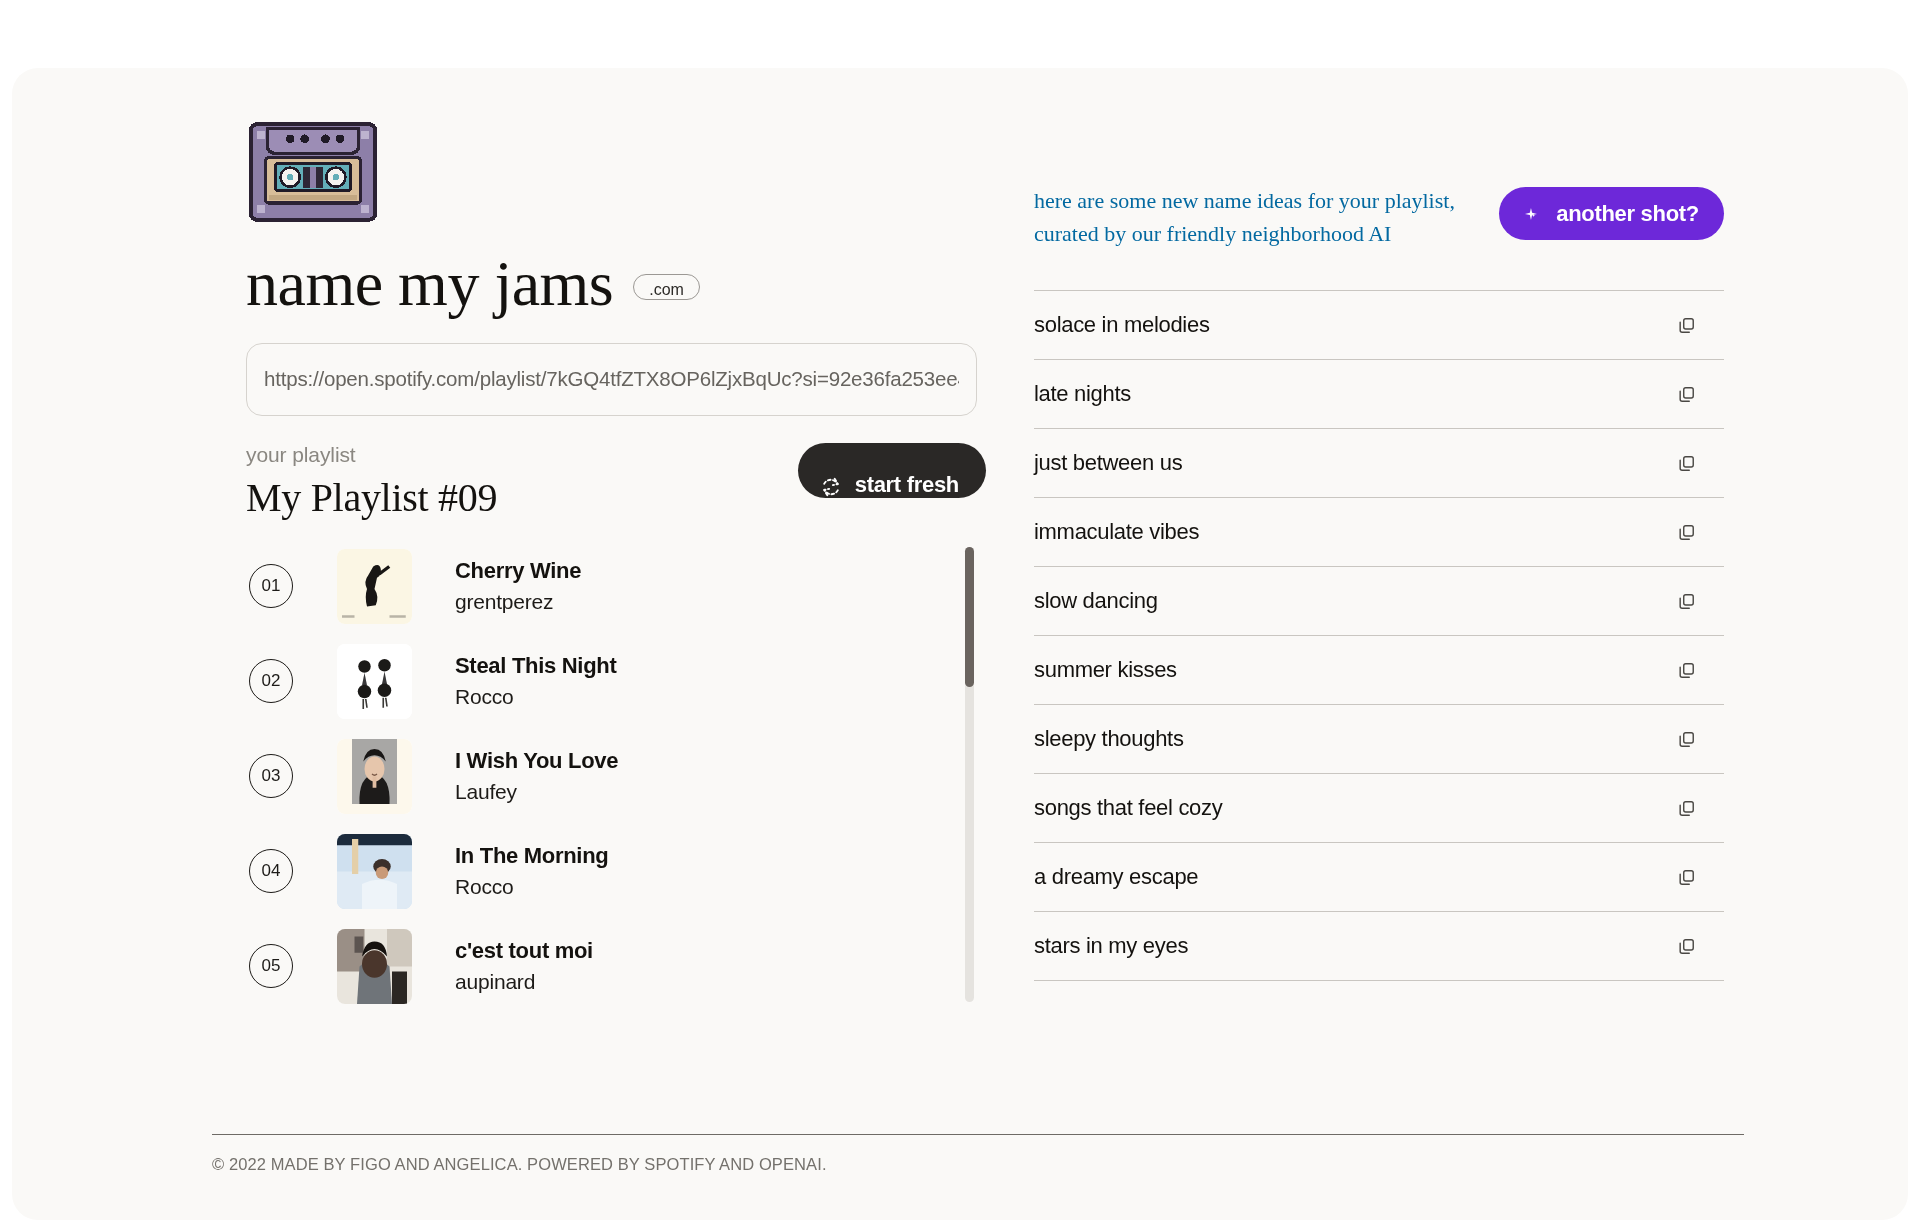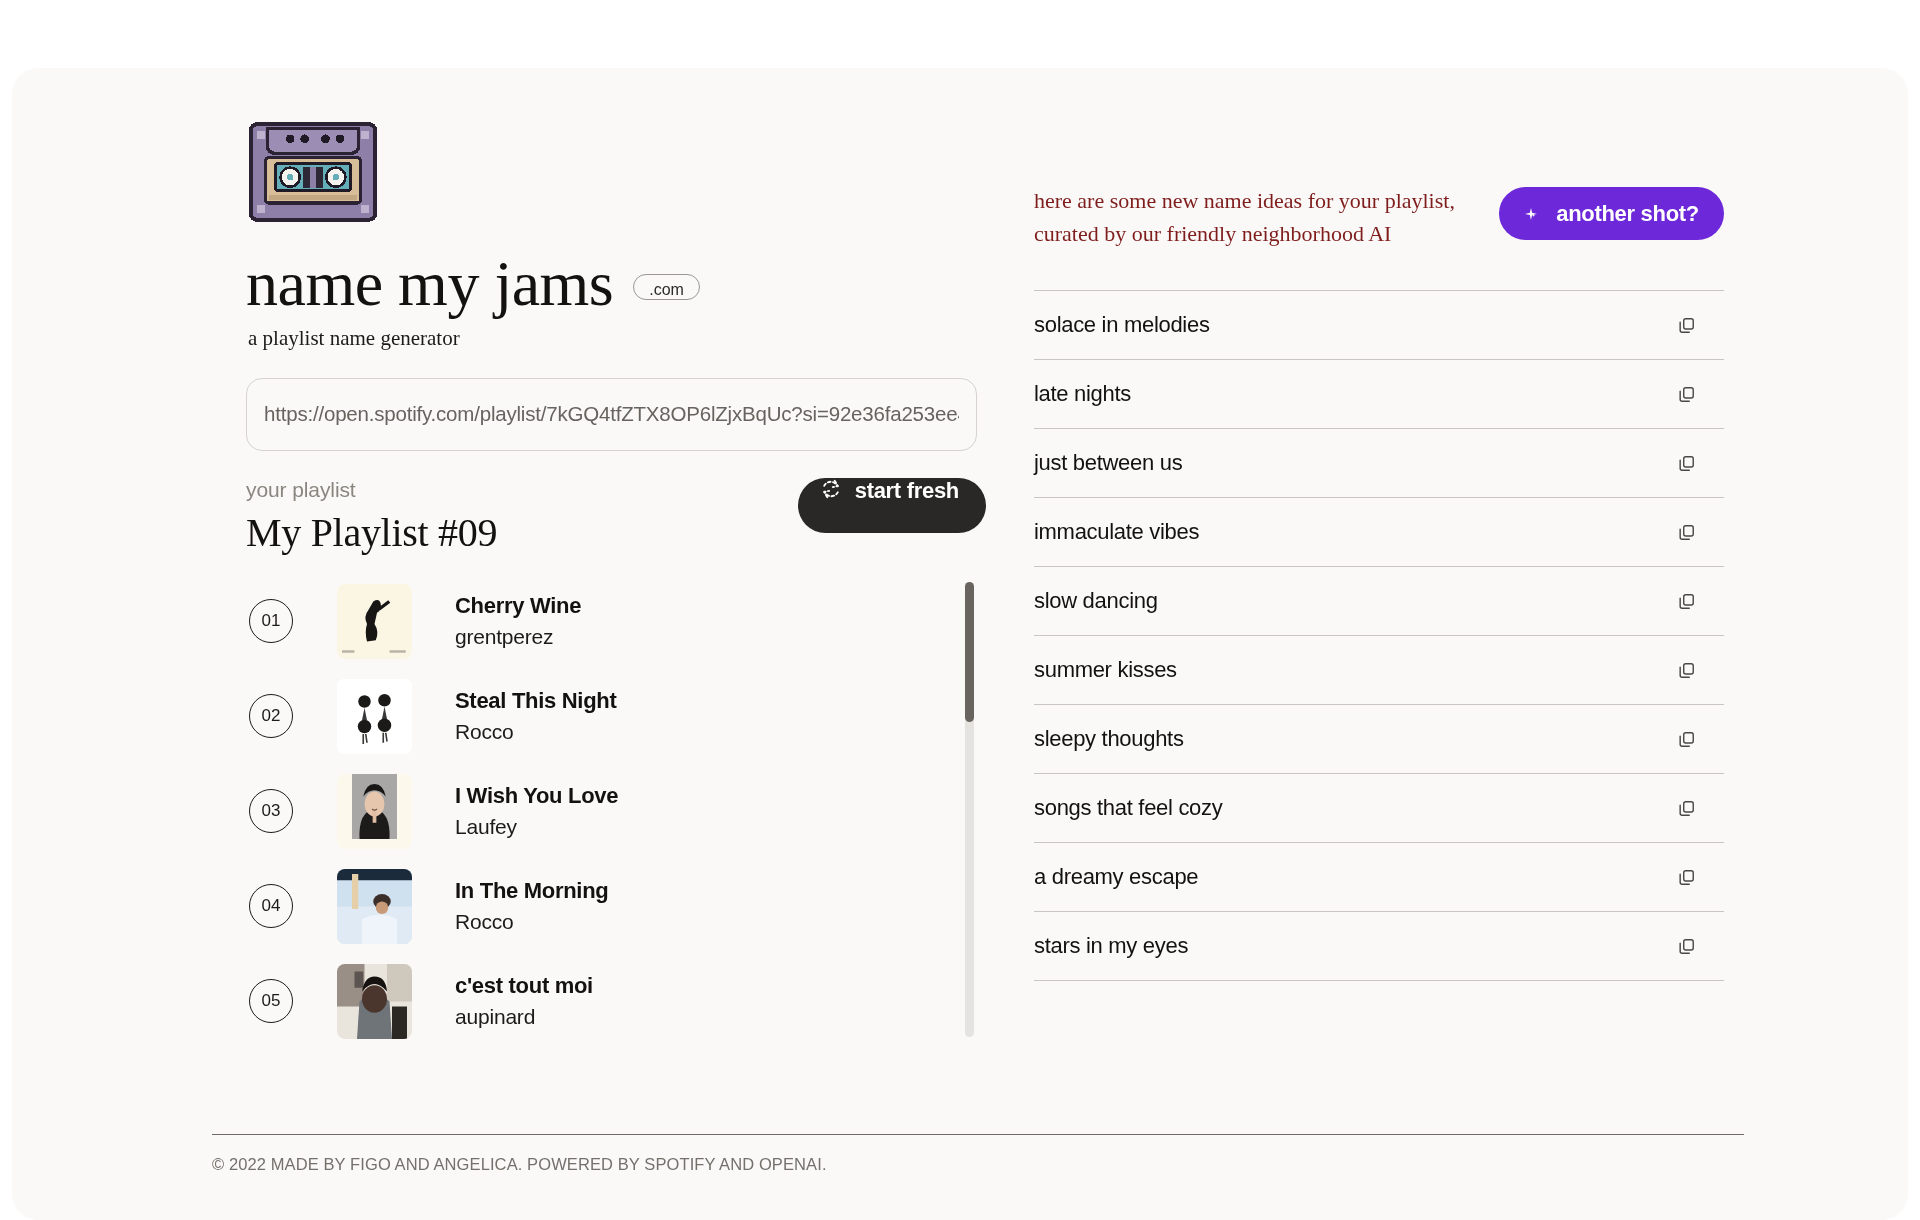--- a/index.html
+++ b/index.html
@@ -122,21 +122,21 @@
     right: 0;
     top: 0;
     background: #28262401;
     background: #2a2826;
     color: #ffffff;
     border: none;
     border-radius: 999px;
     height: 55px;
     padding: 0 27px 0 22px;
     display: flex;
-    align-items: flex-start;
+    align-items: flex-end;
     gap: 13px;
     font-size: 22px;
     font-weight: bold;
     cursor: pointer;
     font-family: "Liberation Sans", sans-serif;
     letter-spacing: -0.3px;
   }
 
   
   .track-list-wrap {
@@ -223,21 +223,21 @@
     width: 690px;
   }
   .right-head {
     position: relative;
     min-height: 78px;
   }
   .ai-blurb {
     font-family: "Liberation Serif", serif;
     font-size: 22px;
     line-height: 1.48;
-    color: #7f1d1d;
+    color: #0369a1;
     width: 470px;
   }
   .another-shot-btn {
     position: absolute;
     right: 0;
     top: 2px;
     background: #6d28d9;
     color: #ffffff;
     border: none;
     border-radius: 999px;
@@ -324,21 +324,20 @@
       <rect x="27" y="24.5" width="10" height="10" fill="#2e2736"></rect>
       <rect x="30.5" y="24.5" width="3" height="10" fill="#8d7fa8"></rect>
       <rect x="11" y="38" width="42" height="2.5" fill="#c2a782"></rect>
     </svg>
 
     <div class="title-row">
       <div class="site-title">name my jams</div>
       <div class="dot-com">.com</div>
     </div>
 
-    <div class="tagline">a playlist name generator</div>
 
     <div class="url-field">
       <span class="url-text">https://open.spotify.com/playlist/7kGQ4tfZTX8OP6lZjxBqUc?si=92e36fa253ee4c</span>
     </div>
 
     <div class="playlist-head">
       <div class="your-playlist-label">your playlist</div>
       <div class="playlist-name">My Playlist #09</div>
 
       <button class="start-fresh-btn">

